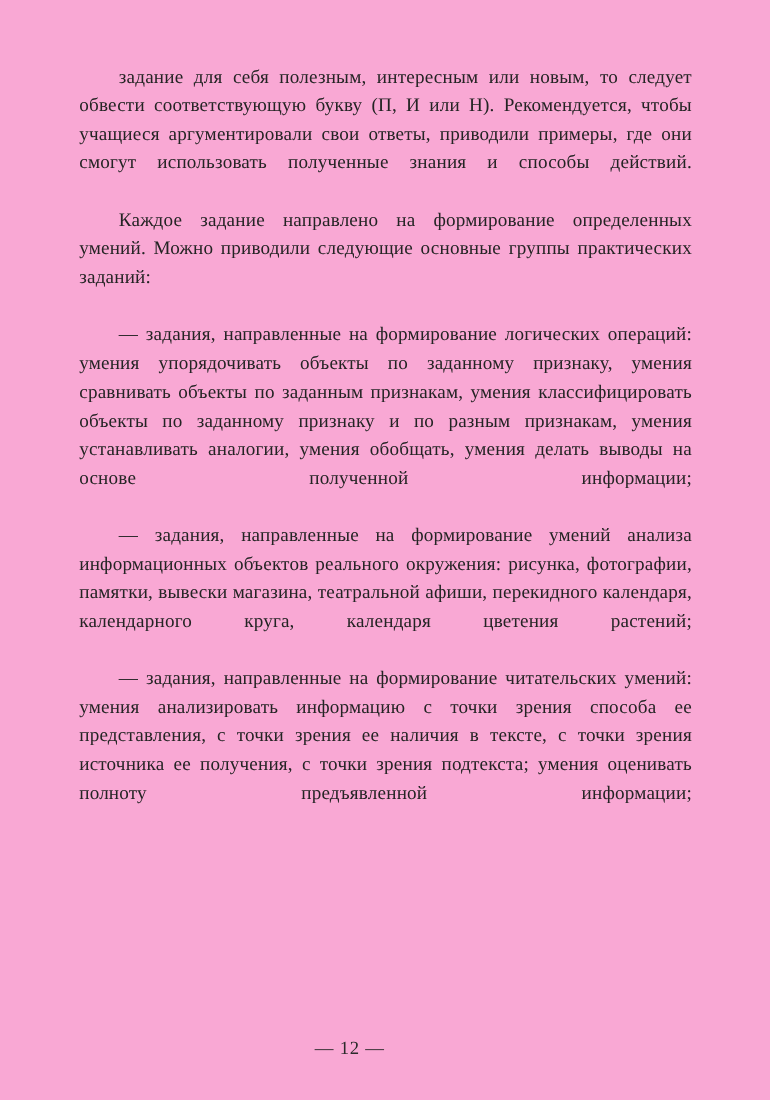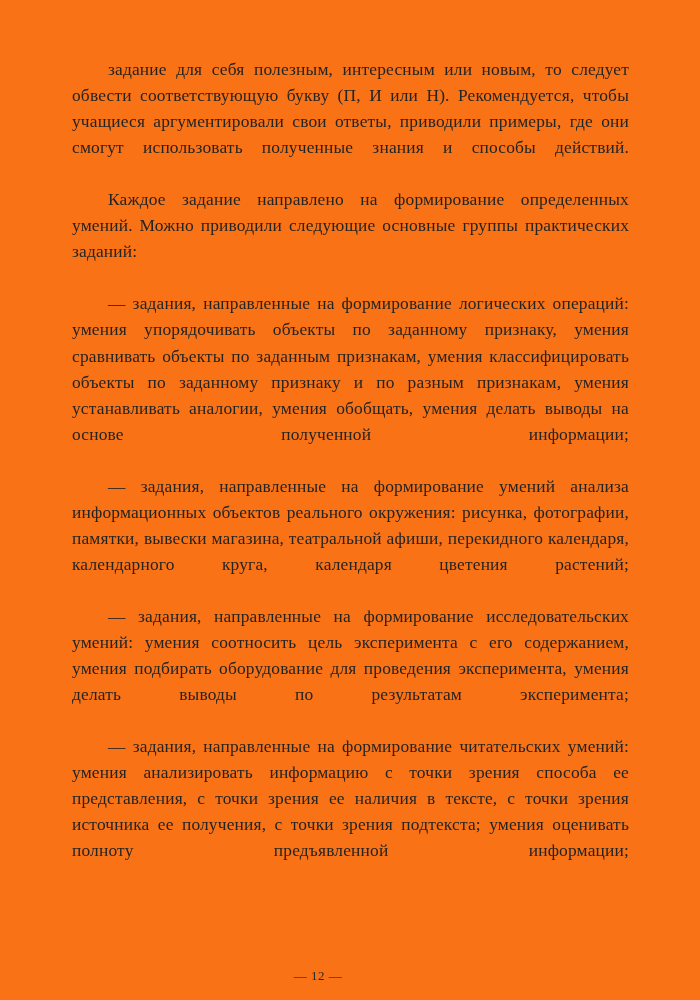--- a/index.html
+++ b/index.html
@@ -13,21 +13,21 @@
     background: #ffffff;
     font-family: "Liberation Serif", "DejaVu Serif", serif;
     color: #242424;
     overflow: hidden;
   }
 
   .page {
     position: relative;
     width: 700px;
     height: 1000px;
-    background: #f97316;
+    background: #f9a8d4;
     box-sizing: border-box;
   }
 
   .text-column {
     position: absolute;
     left: 72px;
     top: 56px;
     width: 557px;
   }
 
@@ -47,39 +47,38 @@
   
   .para::after {
     content: "";
     display: inline-block;
     width: 100%;
   }
 
   .page-number {
     position: absolute;
     left: 0;
-    top: 966px;
+    top: 943px;
     width: 636px;
     text-align: center;
-    font-size: 13px;
+    font-size: 17px;
     line-height: 20px;
     color: #2b2b2b;
     letter-spacing: 0.04em;
   }
 </style>
 </head>
 <body>
 
 <div class="page">
 
   <div class="text-column">
     <p class="para">задание для себя полезным, интересным или новым, то следует обвести соответствующую букву (П, И или Н). Рекомендуется, чтобы учащиеся аргументировали свои ответы, приводили примеры, где они смогут использовать полученные знания и способы действий.</p>
     <p class="para">Каждое задание направлено на формирование определенных умений. Можно приводили следующие основные группы практических заданий:</p>
     <p class="para">— задания, направленные на формирование логических операций: умения упорядочивать объекты по заданному признаку, умения сравнивать объекты по заданным признакам, умения классифицировать объекты по заданному признаку и по разным признакам, умения устанавливать аналогии, умения обобщать, умения делать выводы на основе полученной информации;</p>
     <p class="para">— задания, направленные на формирование умений анализа информационных объектов реального окружения: рисунка, фотографии, памятки, вывески магазина, театральной афиши, перекидного календаря, календарного круга, календаря цветения растений;</p>
-    <p class="para">— задания, направленные на формирование исследовательских умений: умения соотносить цель эксперимента с его содержанием, умения подбирать оборудование для проведения эксперимента, умения делать выводы по результатам эксперимента;</p>
     <p class="para">— задания, направленные на формирование читательских умений: умения анализировать информацию с точки зрения способа ее представления, с точки зрения ее наличия в тексте, с точки зрения источника ее получения, с точки зрения подтекста; умения оценивать полноту предъявленной информации;</p>
 
   </div>
 
   <div class="page-number">— 12 —</div>
 
 </div>
 
 </body></html>

